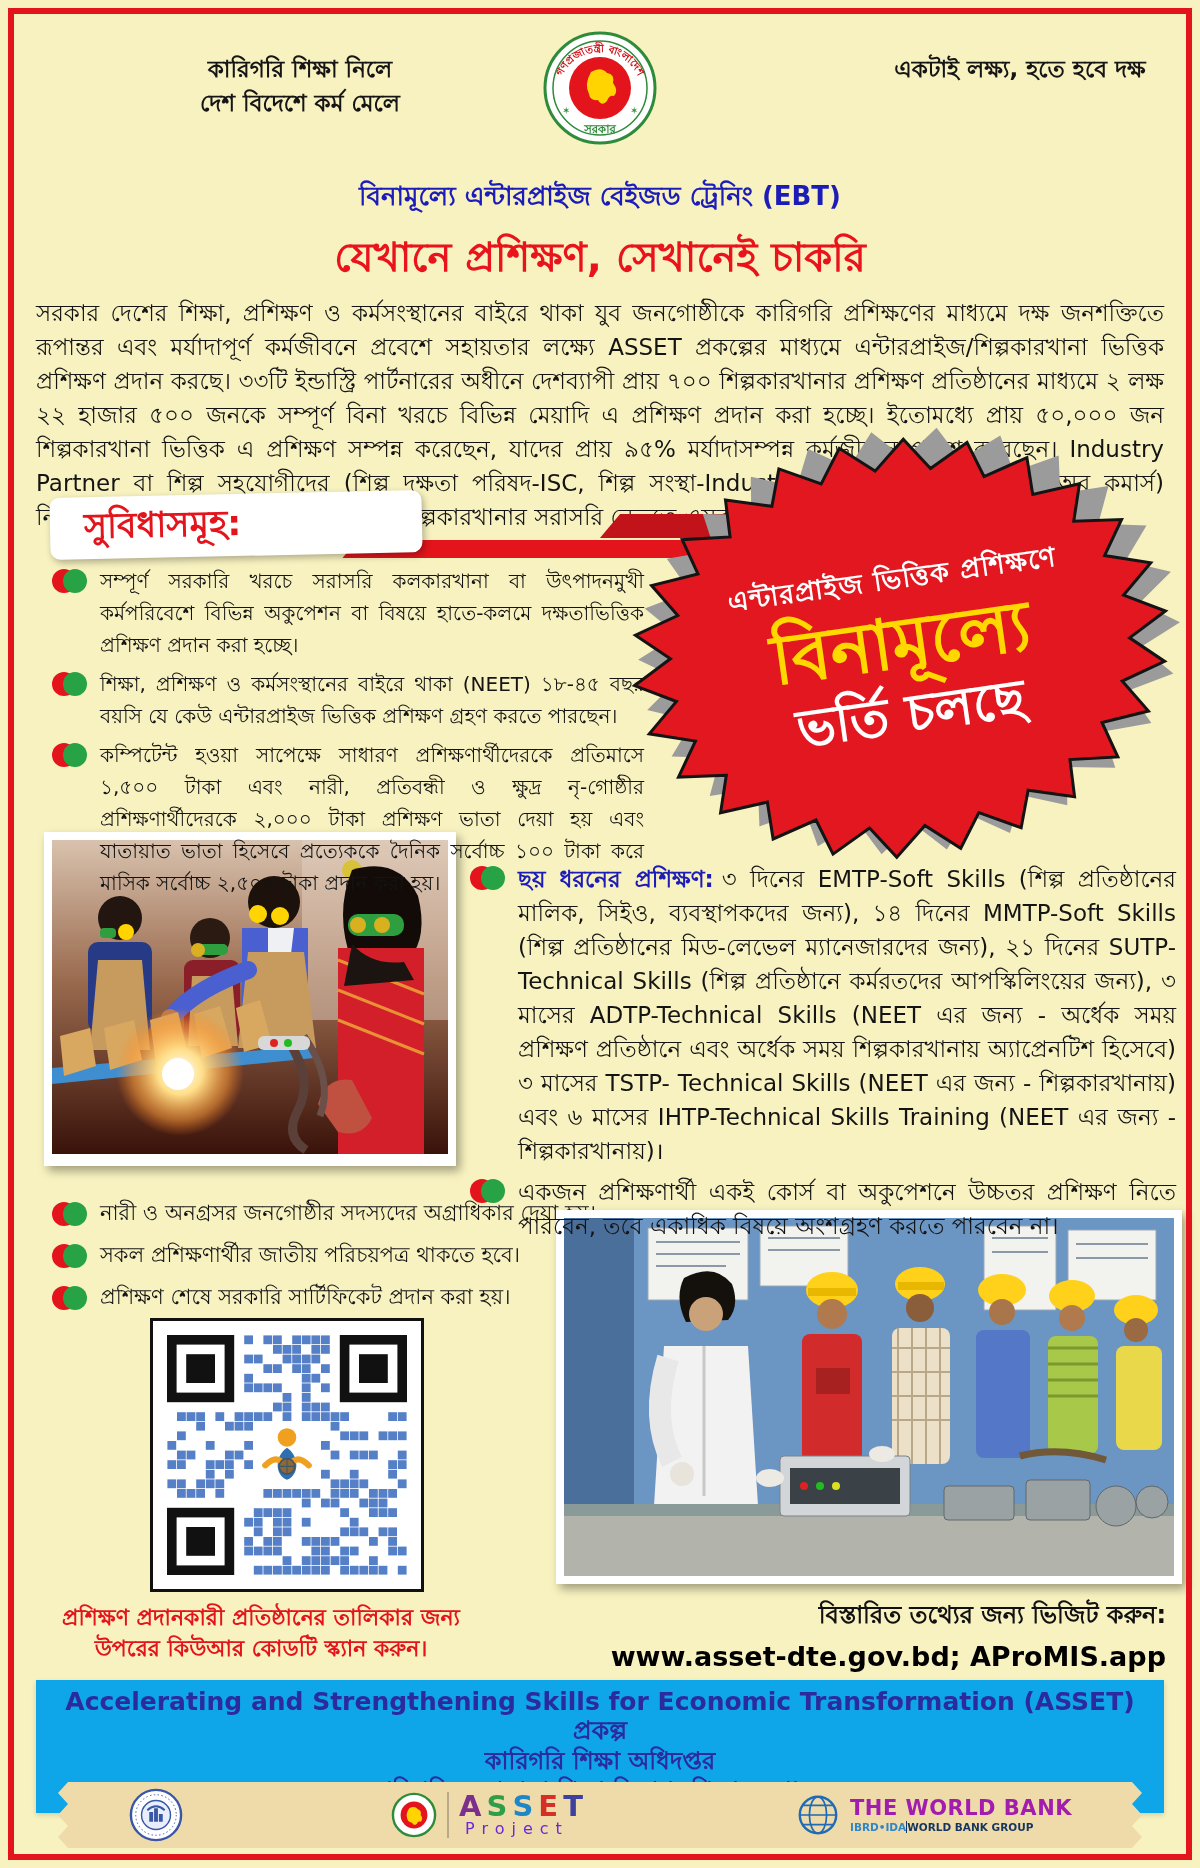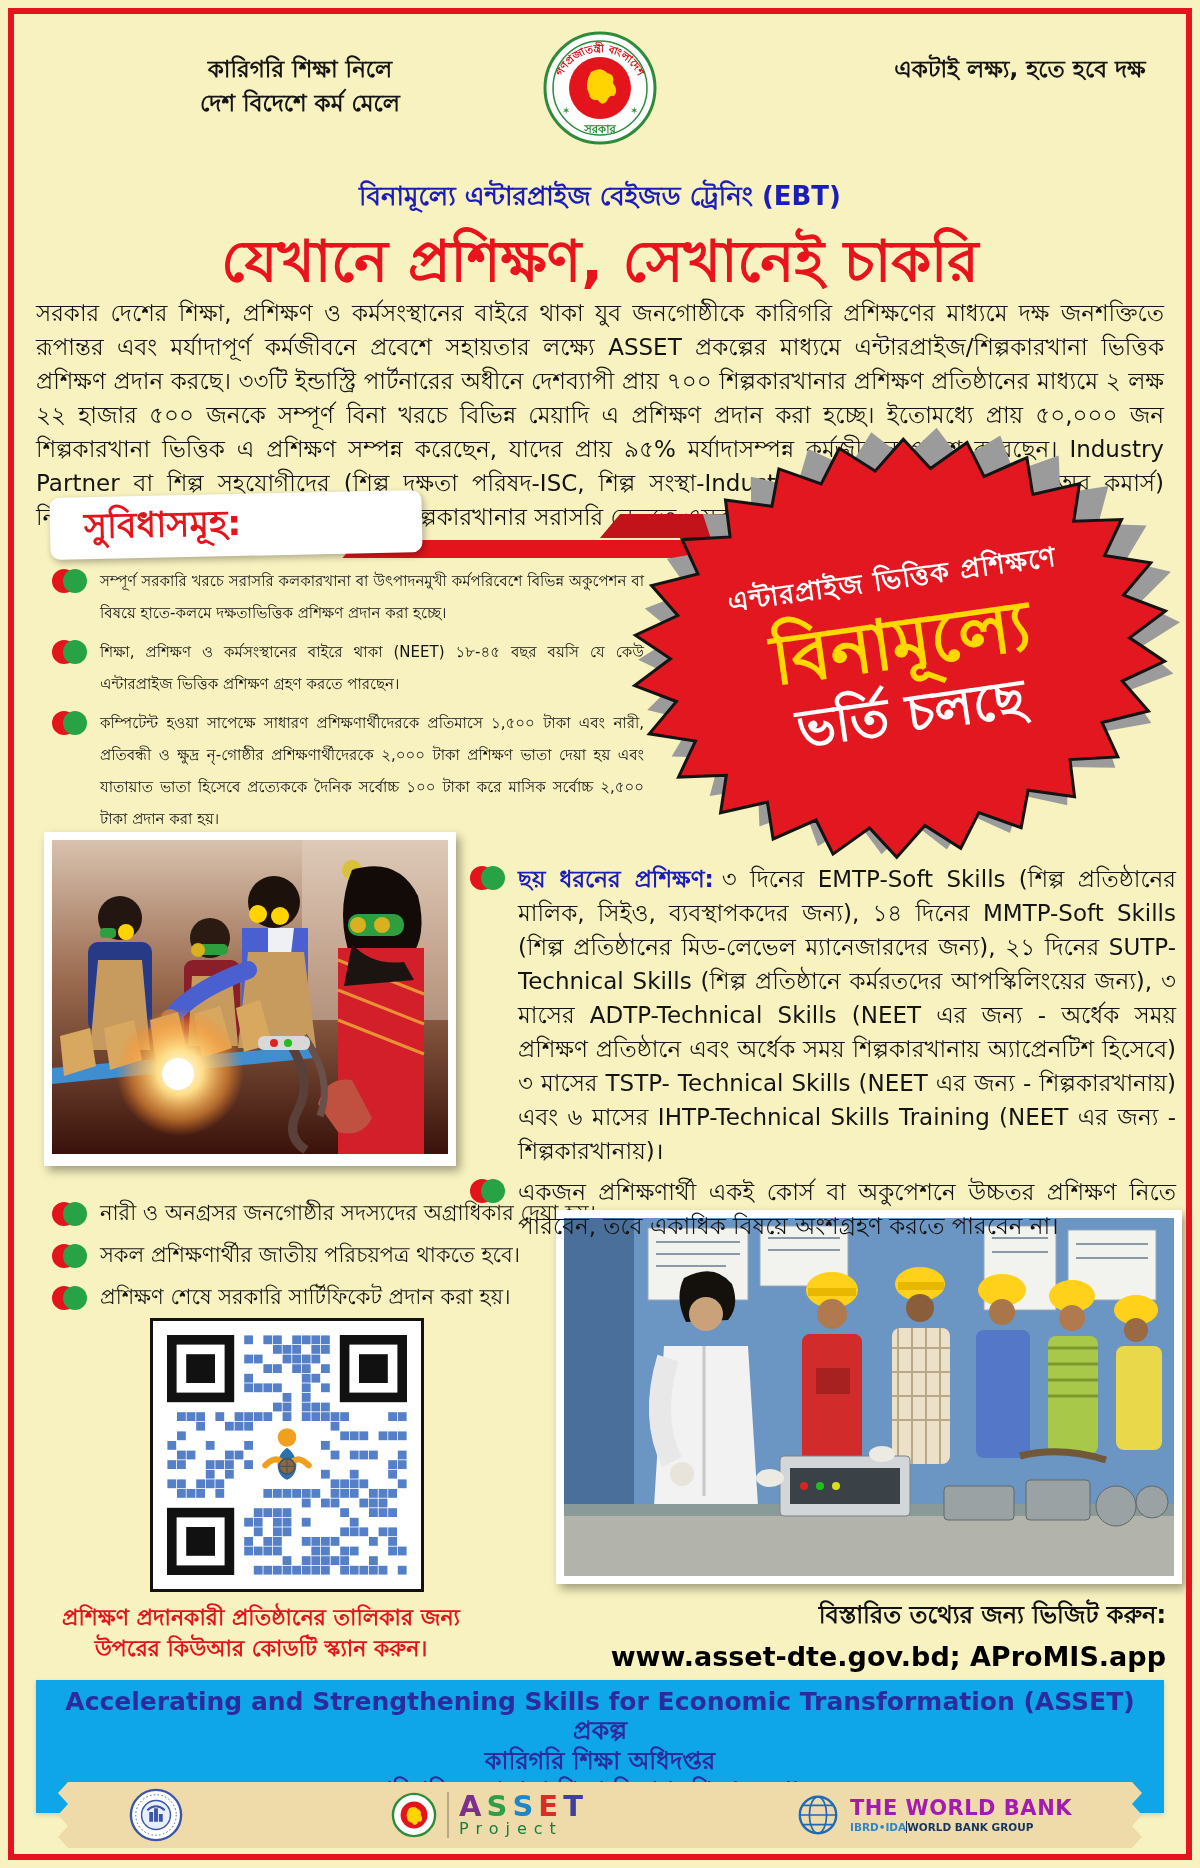--- a/index.html
+++ b/index.html
@@ -8,38 +8,38 @@
   .frame{position:absolute;inset:8px;border:6px solid #e3141c;z-index:6;pointer-events:none;}
 
   
   .slogan{position:absolute;text-align:center;font-weight:bold;font-size:23px;line-height:34px;color:#151515;}
   .slogan-left{left:140px;top:52px;width:320px;}
   .slogan-right{left:860px;top:52px;width:320px;}
   .emblem{position:absolute;left:542px;top:30px;width:116px;height:122px;}
 
   
   .blue-title{position:absolute;left:0;right:0;top:176px;text-align:center;font-size:26px;font-weight:bold;color:#1c1cb8;}
-  .red-title{position:absolute;left:0;right:0;top:218px;text-align:center;font-size:57px;font-weight:bold;color:#e8131b;}
+  .red-title{position:absolute;left:0;right:0;top:226px;text-align:center;font-size:40px;font-weight:bold;color:#e8131b;}
 
   .intro{position:absolute;left:36px;right:36px;top:296px;font-size:23px;line-height:34px;text-align:justify;}
 
   
   .benefits-head{position:absolute;left:50px;top:494px;width:760px;height:86px;z-index:2;}
   .bh-swoosh-a{position:absolute;left:300px;top:46px;width:430px;height:18px;background:#e3141c;transform:skewX(-40deg);}
   .bh-swoosh-b{position:absolute;left:560px;top:20px;width:150px;height:24px;background:#c3131a;transform:skewX(-40deg);}
   .bh-box{position:absolute;left:0;top:0;width:372px;height:62px;background:#ffffff;border-radius:10px;
           box-shadow:2px 3px 7px rgba(0,0,0,.3);transform:rotate(-1.2deg);
           display:flex;align-items:center;padding-left:34px;font-size:35px;font-weight:bold;color:#e3141c;box-sizing:border-box;}
 
   
   .bullet{display:flex;gap:12px;margin-bottom:7px;}
   .bicon{position:relative;flex:0 0 36px;height:28px;margin-top:3px;}
   .bicon .c1{position:absolute;left:0;top:1px;width:24px;height:24px;border-radius:50%;background:#e3141c;}
   .bicon .c2{position:absolute;left:11px;top:1px;width:24px;height:24px;border-radius:50%;background:#27a244;}
-  .btext{font-size:15px;line-height:32px;text-align:justify;}
+  .btext{font-size:20px;line-height:32px;text-align:justify;}
   .bullets1{position:absolute;left:52px;top:565px;width:592px;z-index:1;}
 
   
   .star-wrap{position:absolute;left:612px;top:420px;width:580px;height:462px;z-index:3;}
   .star-wrap svg{position:absolute;inset:0;}
   .star-text{position:absolute;inset:0;display:flex;flex-direction:column;align-items:center;justify-content:center;
              transform:rotate(-8deg);text-align:center;}
   .st1{color:#ffffff;font-size:27px;font-weight:bold;letter-spacing:1px;}
   .st2{color:#ffd800;font-size:70px;font-weight:bold;line-height:80px;}
   .st3{color:#ffffff;font-size:52px;font-weight:bold;line-height:62px;}
@@ -83,21 +83,21 @@
   .strip{position:absolute;left:58px;top:1782px;width:1084px;height:66px;background:#efdbaa;
          display:flex;align-items:center;justify-content:space-between;padding:0 70px;box-sizing:border-box;z-index:2;}
   .asset-logo{display:flex;align-items:center;gap:10px;}
   .asset-div{width:2px;height:46px;background:#b9a98a;}
   .asset-word{display:flex;font-size:29px;font-weight:bold;letter-spacing:5px;line-height:28px;}
   .asset-word span:nth-child(1){color:#7d2f8d;}
   .asset-word span:nth-child(2){color:#2f9e49;}
   .asset-word span:nth-child(3){color:#1f86c8;}
   .asset-word span:nth-child(4){color:#d62f28;}
   .asset-word span:nth-child(5){color:#3f3f9e;}
-  .asset-sub{font-size:16px;color:#15803d;letter-spacing:7px;line-height:18px;}
+  .asset-sub{font-size:16px;color:#6d28d9;letter-spacing:7px;line-height:18px;margin-left:6px;}
   .wb-logo{display:flex;align-items:center;gap:9px;}
   .wb-title{font-size:21px;font-weight:bold;color:#a21caf;line-height:23px;letter-spacing:.5px;}
   .wb-sub{display:flex;align-items:center;gap:0;font-size:10.5px;font-weight:bold;margin-top:1px;}
   .wb-ibrd{color:#2f86c8;}
   .wb-sep{width:1px;height:12px;background:#15355e;}
   .wb-group{color:#15355e;}
 </style>
 </head>
 <body>
 

